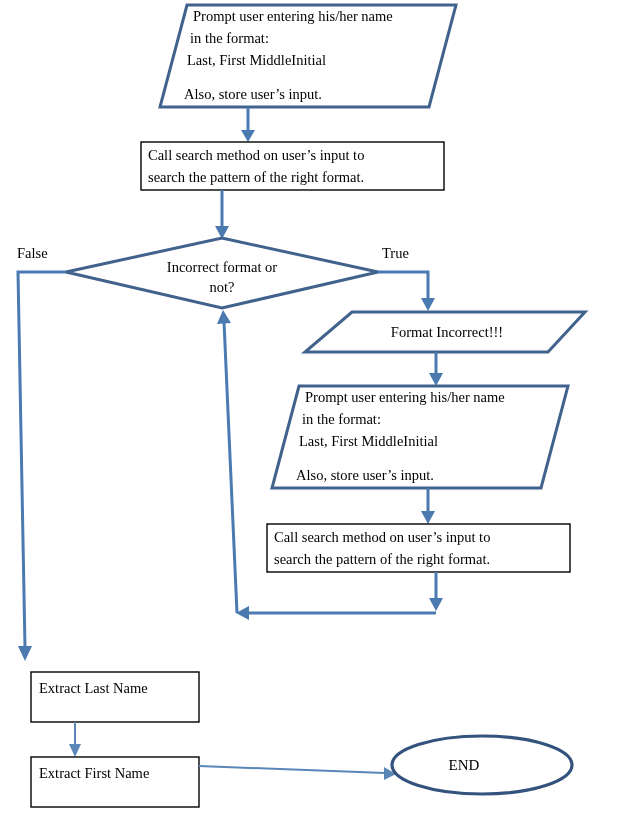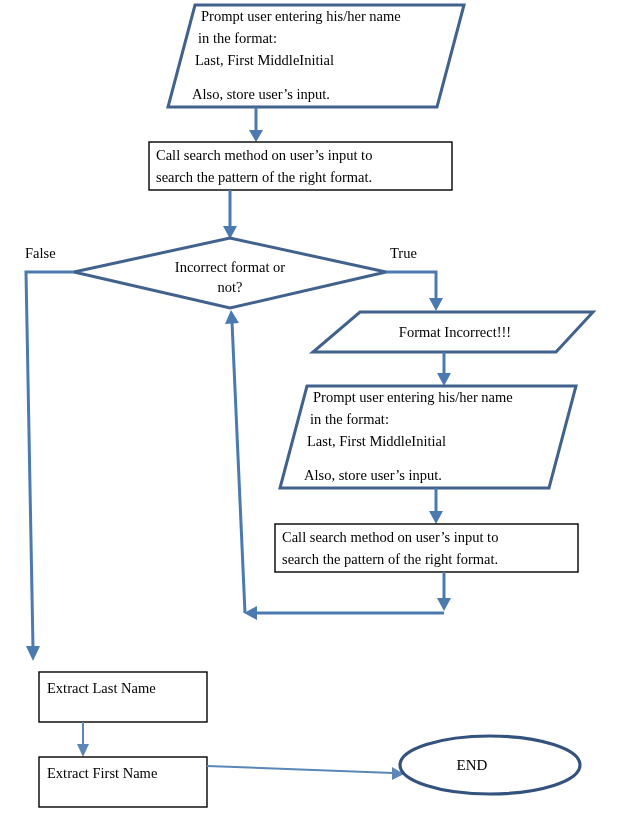--- a/index.html
+++ b/index.html
@@ -12,21 +12,20 @@
     height: 815px;
     position: relative;
     font-family: "Liberation Serif", "DejaVu Serif", serif;
     overflow: hidden;
   }
   #flow-root {
     position: absolute;
     left: 0; top: 0;
     width: 592px;
     height: 815px;
-    padding-left: 8px;
   }
   svg.flow {
     display: block;
     width: 620px;
     height: 815px;
   }
   .shape-blue {
     fill: #ffffff;
     stroke: #41628c;
     stroke-width: 3;

